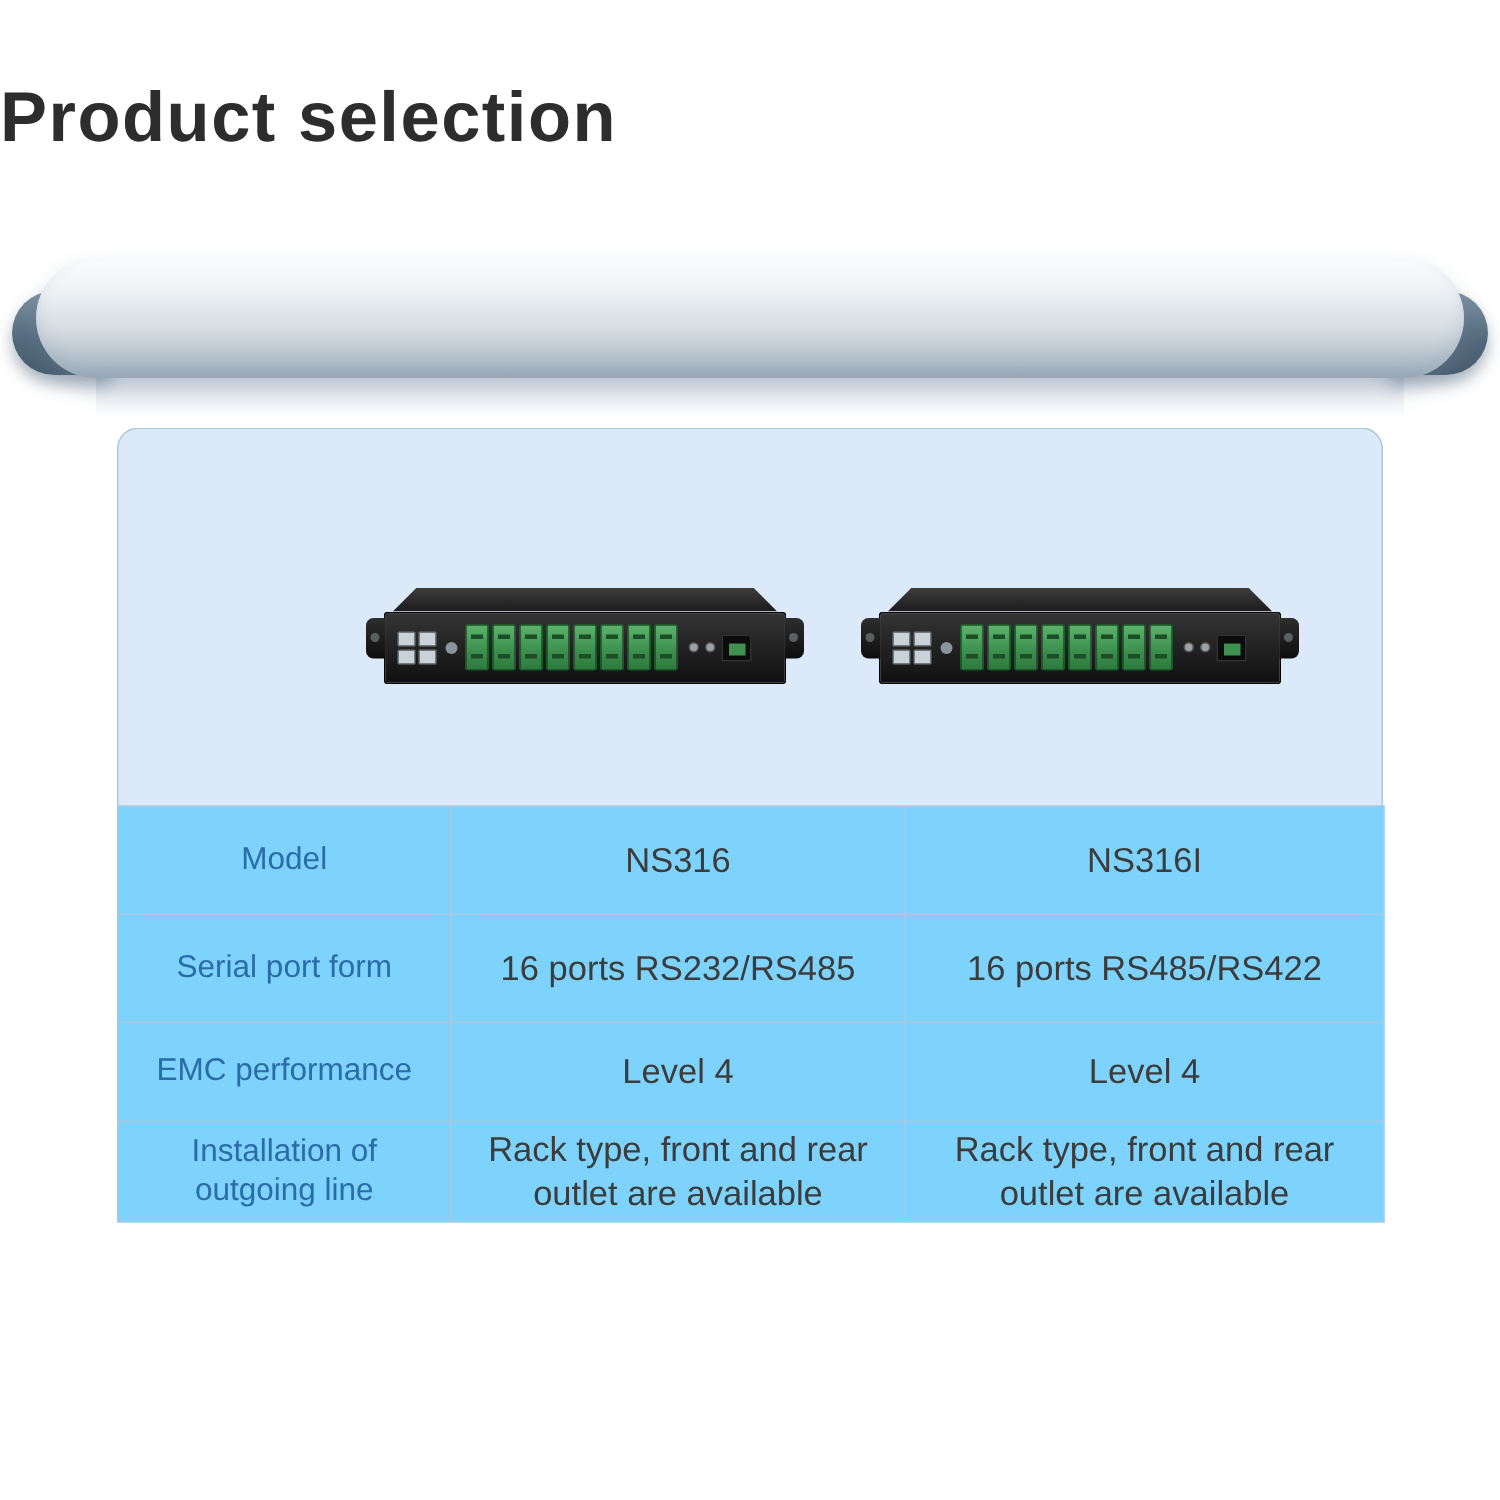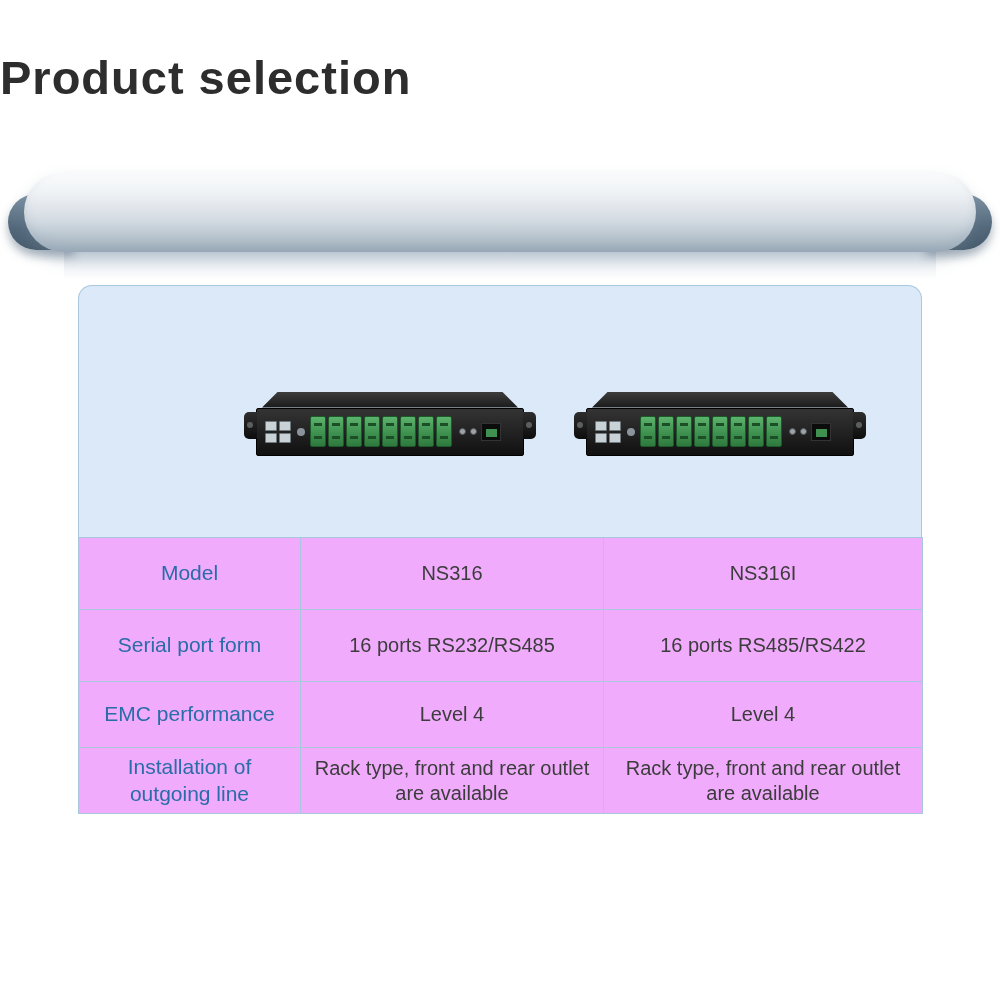--- a/index.html
+++ b/index.html
@@ -113,37 +113,37 @@
   .rio { display: flex; align-items: center; gap: 4px; margin-left: 4px; }
   .led { width: 7px; height: 7px; border-radius: 50%; background: #9aa3a8; border: 1px solid #555; }
   .pwr { width: 20px; height: 18px; background: #0c0c0c; border: 1px solid #333; position: relative; }
   .pwr::after { content: ''; position: absolute; left: 4px; top: 5px; width: 11px; height: 8px; background: #3f9150; }
 
   
   table.spec {
     width: 100%;
     border-collapse: collapse;
     table-layout: fixed;
-    background: #f0abfc;
+    background: #7dd3fc;
   }
   table.spec th, table.spec td {
     border: 1px solid #a9c7dd;
     text-align: center;
     vertical-align: middle;
     padding: 4px 10px;
     line-height: 1.25;
   }
   table.spec th {
     color: #2a6ca8;
     font-weight: normal;
     font-size: 21px;
   }
   table.spec td {
     color: #3c3c3c;
-    font-size: 20px;
+    font-size: 23px;
   }
   tr.h-tall { height: 72px; }
   tr.h-std  { height: 66px; }
 </style>
 </head>
 <body>
 
 <div class="page-title">Product selection</div>
 
 <div class="banner-wrap">

